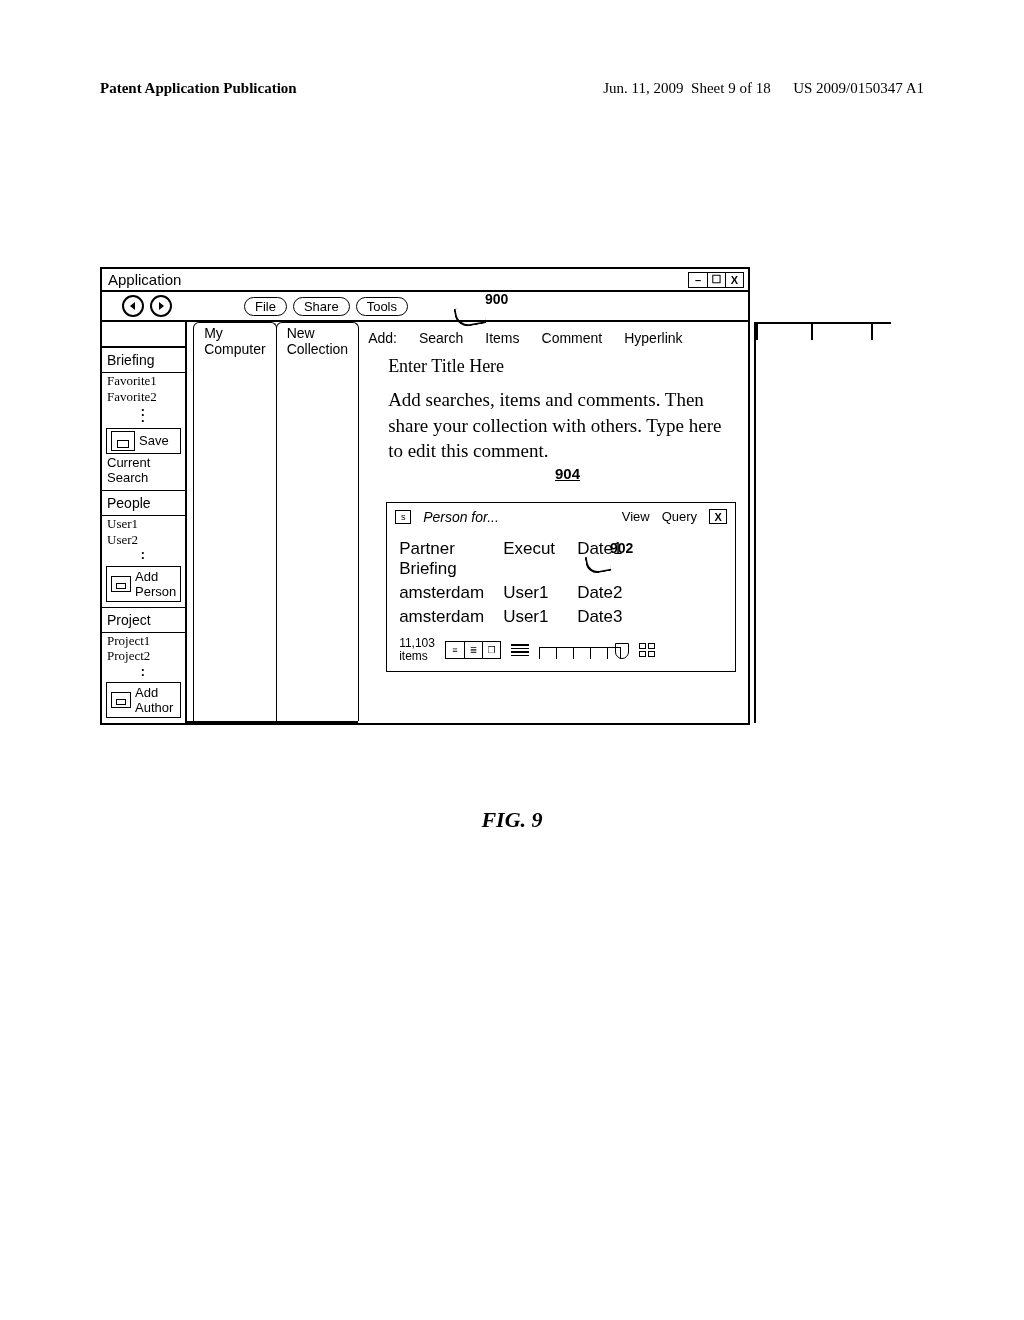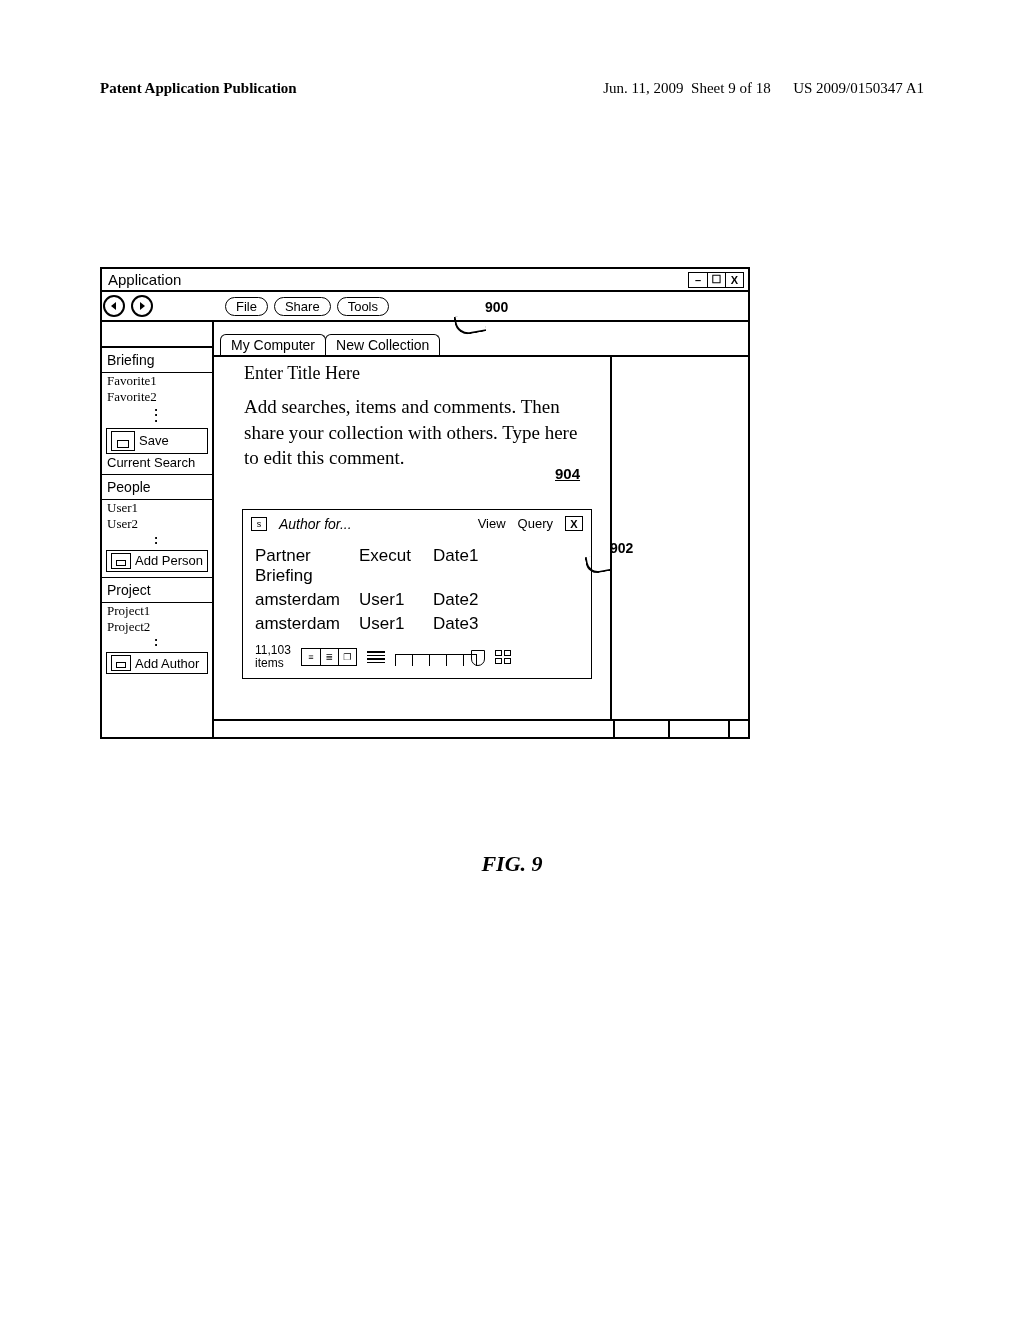--- a/index.html
+++ b/index.html
@@ -24,21 +24,21 @@
     margin-bottom: 170px;
   }
   .pub-header .left { font-weight: bold; }
   .pub-header .right { white-space: pre; }
 
   .ref-tick {
     position: absolute;
     font-weight: bold;
     font-size: 14px;
   }
-  .ref-900 { left: 485px; top: 299px; }
+  .ref-900 { left: 485px; top: 291px; }
   .ref-900::before {
     content: "";
     position: absolute;
     left: -30px; top: 15px;
     width: 28px; height: 18px;
     border-left: 2px solid #000;
     border-bottom: 2px solid #000;
     border-right: none;
     border-radius: 0 0 0 14px;
     transform: rotate(-10deg);
@@ -83,21 +83,21 @@
     display: flex; align-items: center; justify-content: center;
     font-size: 11px; font-weight: bold;
     border-left: 1px solid #000;
   }
   .win-btn:first-child { border-left: none; }
 
   .toolbar {
     display: flex;
     align-items: center;
     gap: 6px;
-    padding: 3px 1px;
+    padding: 3px 20px;
     border-bottom: 2px solid #000;
   }
   .nav-circle {
     width: 22px; height: 22px;
     border: 2px solid #000;
     border-radius: 50%;
     display: inline-flex; align-items: center; justify-content: center;
     font-size: 12px; font-weight: bold;
   }
   .pill {
@@ -138,22 +138,21 @@
     position: absolute;
     left: 4px; top: 6px; right: 4px; bottom: 2px;
     border: 1.2px solid #000;
   }
   .disk-icon.big { width: 24px; height: 20px; }
   .disk-icon.big::before { left:5px; top:8px; right:5px; bottom:2px; }
 
   .main {
     flex: 1;
     display: flex;
-    flex-direction: column;
-    margin-top: 12px;
+    flex-direction: row;
   }
   .tabs {
     display: flex;
     border-bottom: 2px solid #000;
     padding-left: 0;
   }
   .tab {
     border: 1.5px solid #000;
     border-bottom: none;
     border-radius: 6px 6px 0 0;
@@ -276,21 +275,21 @@
   .statusbar .sb-seg { width: 55px; border-left: 2px solid #000; }
   .statusbar .sb-seg2 { width: 60px; border-left: 2px solid #000; }
   .statusbar .sb-seg3 { width: 20px; border-left: 2px solid #000; }
 
   .fig-caption {
     text-align: center;
     font-family: "Times New Roman", serif;
     font-style: italic;
     font-weight: bold;
     font-size: 22px;
-    margin-top: 112px;
+    margin-top: 82px;
   }
 </style>
 </head>
 <body>
 
 <div class="page">
   <div class="pub-header">
     <span class="left">Patent Application Publication</span>
     <span class="right"><span>Jun. 11, 2009</span>  <span>Sheet 9 of 18</span>      <span>US 2009/0150347 A1</span></span>
   </div>
@@ -364,28 +363,35 @@
         <div style="flex:1"></div>
       </div>
 
       <div class="main">
         <div class="tabs">
           <span class="tab">My Computer</span>
           <span class="tab">New Collection</span>
         </div>
         <div class="content-row">
           <div class="content">
+            <div class="add-row">
+              <span>Add:</span>
+              <span>Search</span>
+              <span>Items</span>
+              <span>Comment</span>
+              <span>Hyperlink</span>
+            </div>
             <div class="editor">
               <div class="title-ph">Enter Title Here</div>
               <div class="subtext">Add searches, items and comments.  Then share your collection with others.  Type here to edit this comment.</div>
             </div>
             <div class="search-pane">
               <div class="search-row">
                 <span class="s-icon">s</span>
-                <span class="search-for">Author for...</span>
+                <span class="search-for">Person for...</span>
                 <span>View</span>
                 <span>Query</span>
                 <span class="x-icon">X</span>
               </div>
               <div class="row">
                 <span>Partner Briefing</span>
                 <span>Execut</span>
                 <span>Date1</span>
                 <span></span>
               </div>

